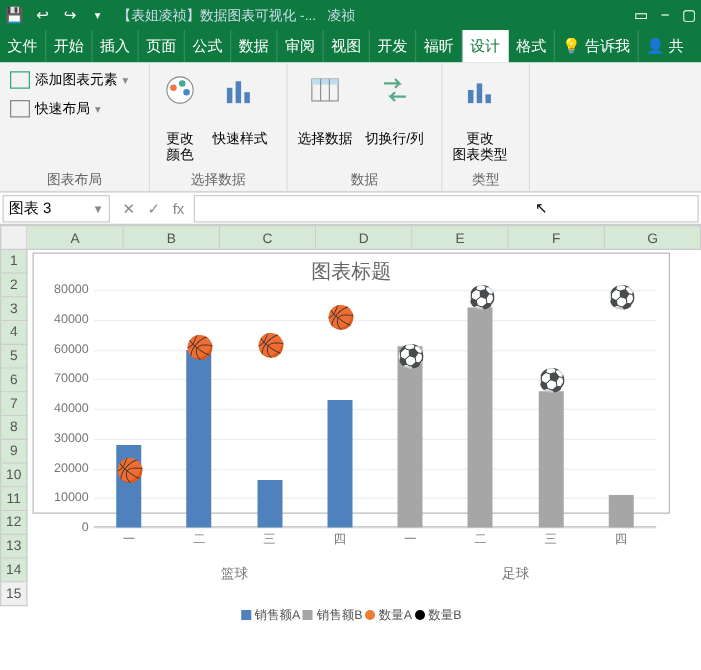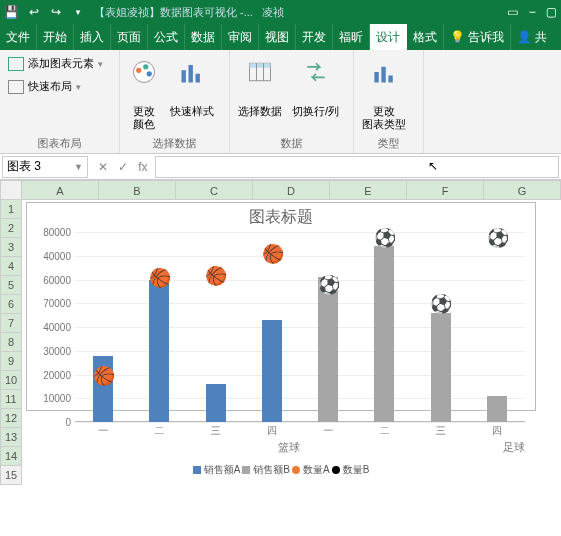--- a/index.html
+++ b/index.html
@@ -55,22 +55,22 @@
   .gridline { position: absolute; left: 0; right: 0; border-top: 1px solid #eee; }
   .baseline { position: absolute; left: 0; right: 0; bottom: 0; border-top: 1px solid #bbb; }
   .bars { position: absolute; left: 0; right: 0; bottom: 0; top: 0; display: flex; }
   .cluster { flex: 1; position: relative; }
   .bar { position: absolute; bottom: 0; width: 20px; }
   .barA { background: #4f81bd; left: 50%; transform: translateX(-50%); }
   .barB { background: #a6a6a6; left: 50%; transform: translateX(-50%); }
   .marker { position: absolute; width: 20px; height: 20px; font-size: 18px; transform: translate(-50%, -50%); left: 50%; text-align: center; }
   .xcat { position: absolute; left: 0; right: 0; top: 100%; text-align: center; font-size: 10px; color: #777; padding-top: 2px; }
   .group-labels { display: flex; margin: 18px 10px 0 48px; }
-  .group-labels div { flex: 1; text-align: right; font-size: 11px; color: #777; }
-  .legend { display: flex; justify-content: center; gap: 2px; font-size: 10px; color: #555; margin-top: 8px; align-items: center; }
+  .group-labels div { flex: 1; text-align: center; font-size: 11px; color: #777; margin-top: 11px; }
+  .legend { display: flex; justify-content: center; gap: 2px; font-size: 10px; color: #555; margin-top: 19px; align-items: center; }
   .legend .sw { width: 8px; height: 8px; display: inline-block; margin-right: 3px; vertical-align: middle; }
   .legend .sw.b { background: #4f81bd; }
   .legend .sw.g { background: #a6a6a6; }
   .legend .sw.o { background: #ed7d31; border-radius: 50%; }
   .legend .sw.k { background: #000; border-radius: 50%; }
 
   svg.icn { width: 28px; height: 28px; }
 </style>
 </head>
 <body>

